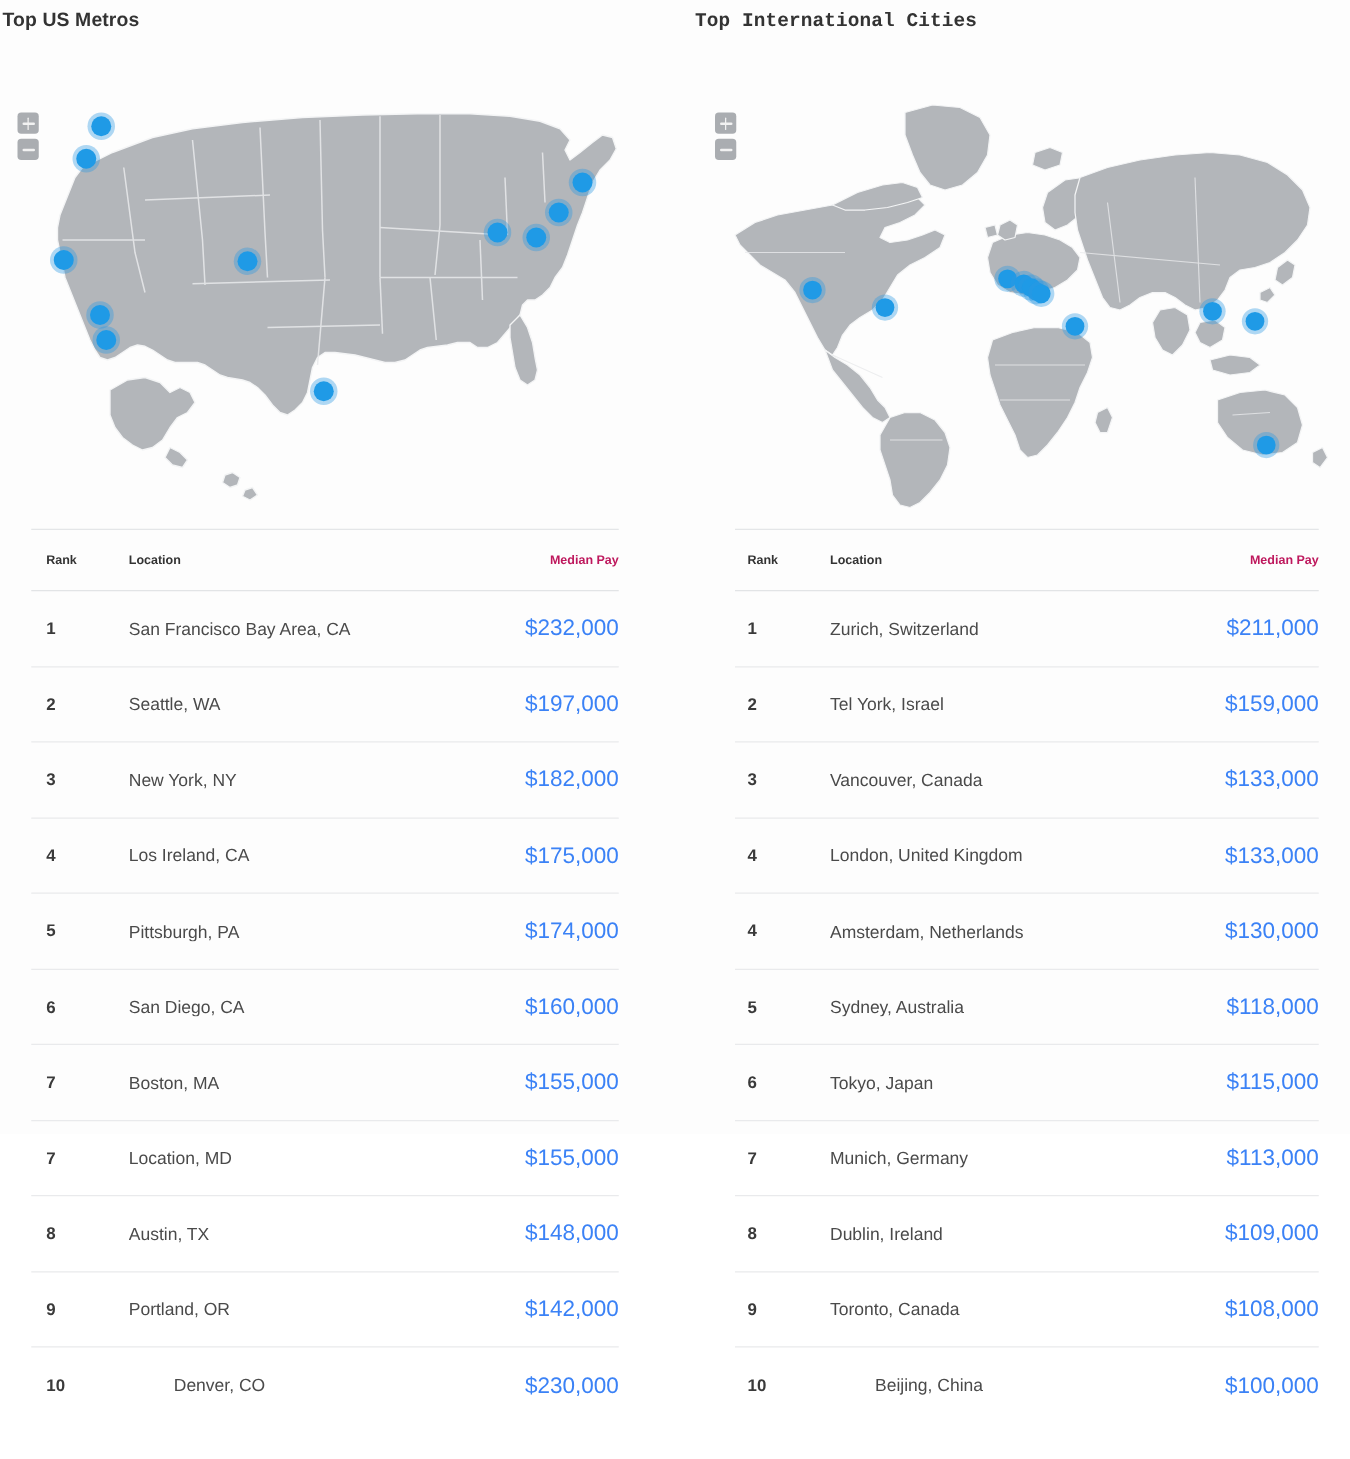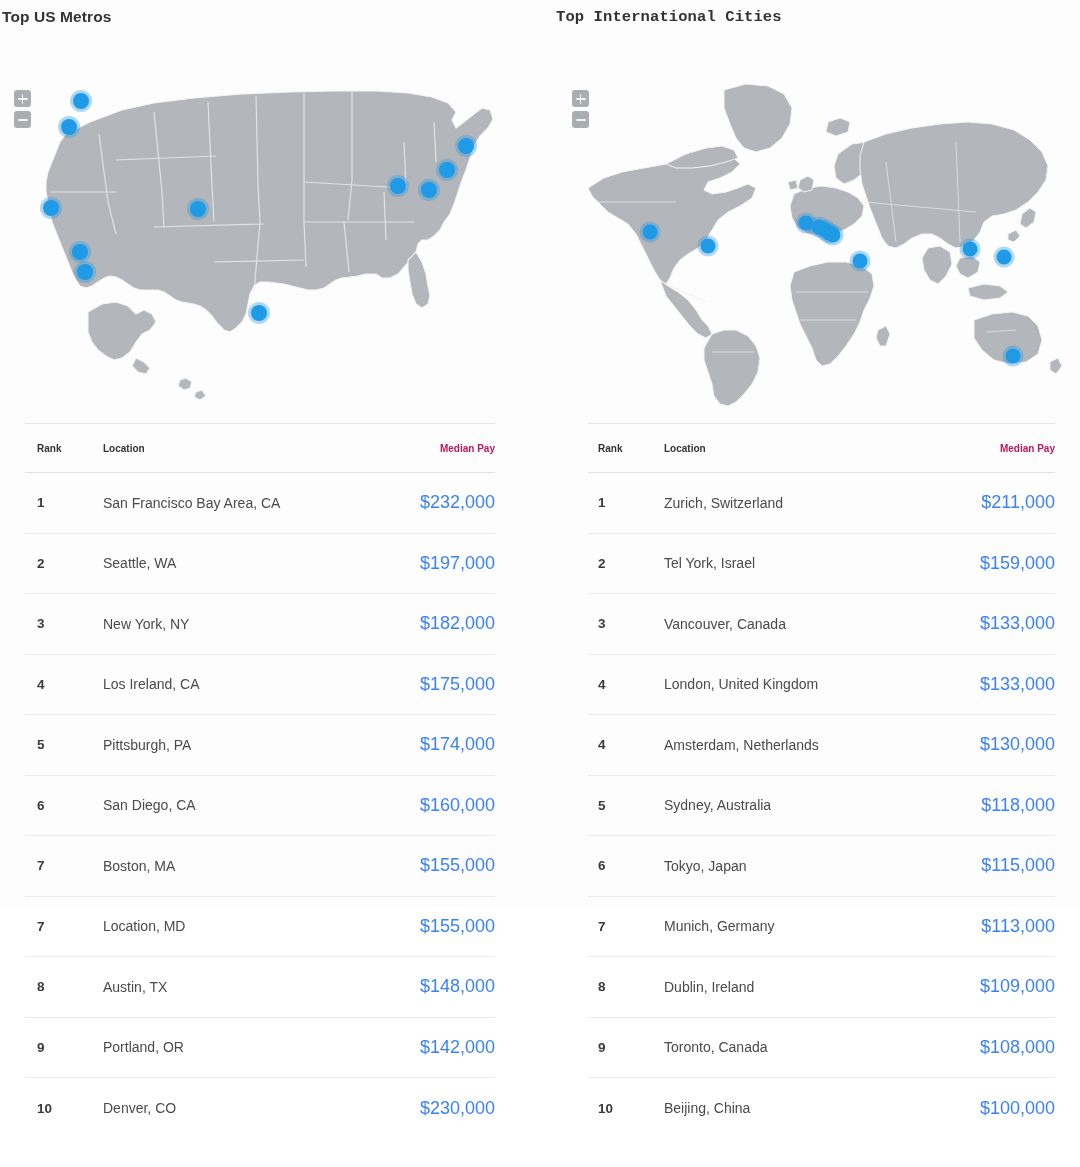--- a/index.html
+++ b/index.html
@@ -115,21 +115,21 @@
     display: flex;
     align-items: center;
     height: 60.5px;
     border-bottom: 1px solid #e9eaec;
     box-sizing: border-box;
   }
   .row.header {
     height: 49px;
     border-bottom: 1px solid #e2e4e6;
   }
-  .row:last-child { border-bottom: none; }
+  .row:last-child { border-bottom: none; gap: 36px; }
 
   .c-rank {
     width: 78px;
     flex: 0 0 78px;
     font-size: 13.5px;
     font-weight: bold;
     color: #3a3a3a;
     padding-left: 12px;
     box-sizing: border-box;
   }

